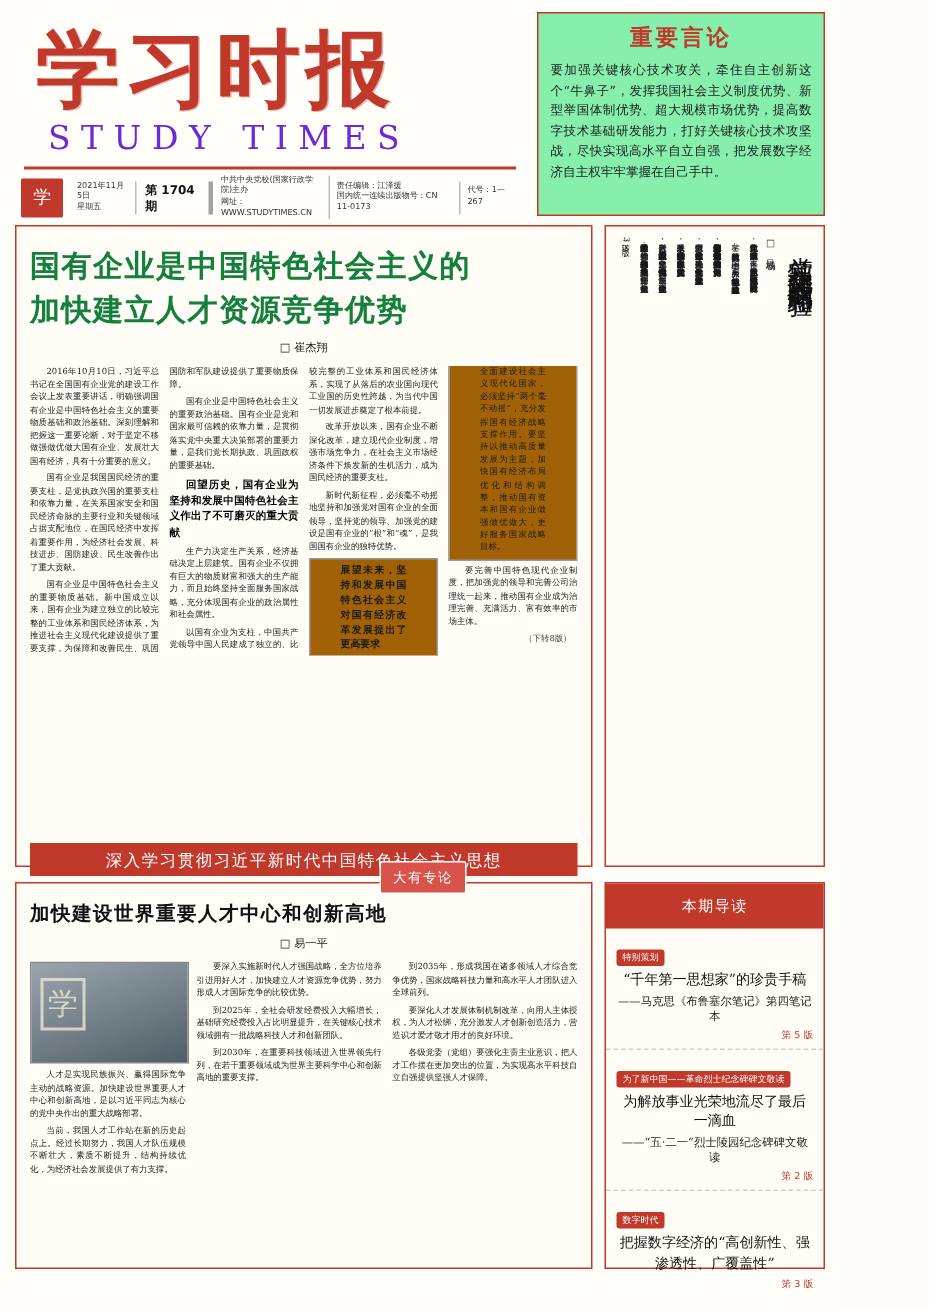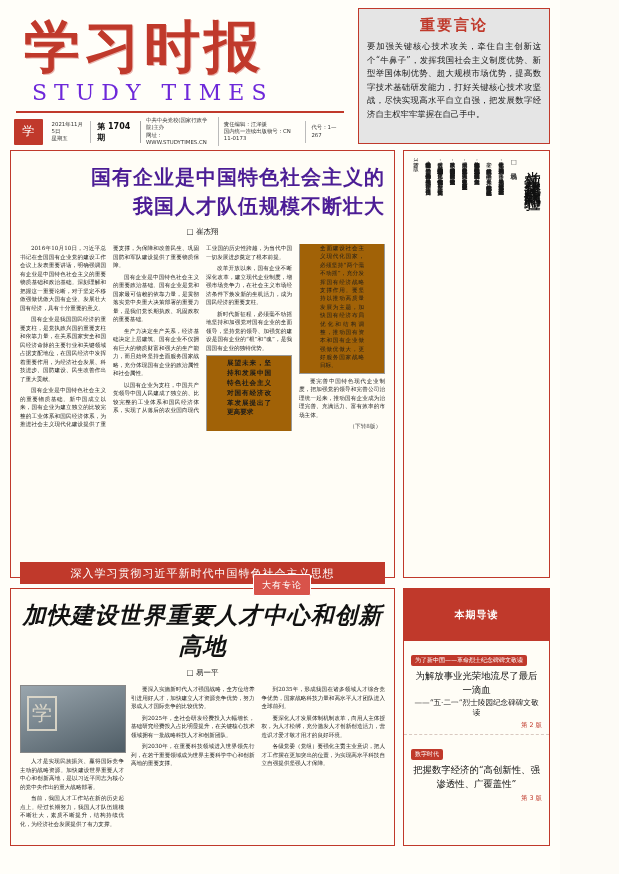--- a/index.html
+++ b/index.html
@@ -37,27 +37,27 @@
   .mast-rule{height:2px;background:#c0392b;margin:6px 6px 0 6px;}
   .mast-meta{display:flex;align-items:center;margin:4px 4px 0 4px;font-size:5.4px;color:#333;}
   .mast-flag{
     width:34px;height:26px;background:#c0392b;color:#fff;
     font-size:12px;display:flex;align-items:center;justify-content:center;
     margin-right:4px;border-radius:1px;
     font-family:"DejaVu Serif","Liberation Serif",serif;
   }
   .meta-col{line-height:1.35;padding:0 5px;border-right:1px solid #bbb;}
   .meta-col:last-child{border-right:none;}
-  .meta-issue{font-size:8px;font-weight:bold;color:#111;padding:0 6px;border-right:1px solid #a3a3a3;}
+  .meta-issue{font-size:8px;font-weight:bold;color:#111;padding:0 6px;border-right:3px solid #a3a3a3;}
 
   
   .mast-right{
     flex:1;margin-left:8px;border:1.6px solid #c0392b;
     padding:5px 8px 6px 8px;box-sizing:border-box;
-    background:#e5e5e5;
+    background:#86efac;
   }
   .mast-right h2{
     margin:2px 0 5px 0;text-align:center;color:#c0392b;
     font-family:"DejaVu Serif","Liberation Serif",serif;
     font-size:15px;letter-spacing:2px;
   }
   .mast-right p{
     margin:0;font-size:8.4px;line-height:1.62;color:#1a1a1a;
     text-align:justify;
     font-family:"DejaVu Serif","Liberation Serif",serif;
@@ -67,23 +67,23 @@
   .body-wrap{display:flex;margin-top:6px;height:712px;}
   .left-zone{width:452px;}
   .right-zone{width:147px;margin-left:8px;}
 
   
   .lead{
     border:1.4px solid #c0392b;padding:8px 9px;box-sizing:border-box;
     height:428px;position:relative;background:#fffdf6;
   }
   .lead h1{
-    margin:4px 0 2px 0;text-align:right;
-    font-family:"DejaVu Serif","Liberation Serif",serif;
-    font-size:20px;line-height:1.45;color:#4c1d95;letter-spacing:1px;
+    margin:4px 0 2px 0;text-align:left;
+    font-family:"DejaVu Serif","Liberation Serif",serif;
+    font-size:20px;line-height:1.45;color:#15803d;letter-spacing:1px;
   }
   .byline{text-align:center;font-size:7.5px;color:#222;margin:6px 0 7px 0;}
   .cols4{column-count:4;column-gap:7px;font-size:5.6px;line-height:1.52;
          text-align:justify;color:#1b1b1b;height:316px;overflow:hidden;
          font-family:"DejaVu Serif","Liberation Serif",serif;}
   .cols4 p{margin:0 0 3px 0;text-indent:11px;}
   .subhead{
     font-weight:bold;font-size:7px;text-indent:0;margin:4px 0 3px 0;color:#000;
     font-family:"DejaVu Serif","Liberation Serif",serif;
   }
@@ -106,23 +106,23 @@
     border:1px solid #fff;
     text-align:right;
   }
 
   
   .art2{
     margin-top:10px;border:1.4px solid #c0392b;padding:8px 9px;
     box-sizing:border-box;height:258px;background:#fffdf6;
   }
   .art2 h1{
-    margin:3px 0 2px 0;text-align:center;
-    font-family:"DejaVu Serif","Liberation Serif",serif;
-    font-size:23px;color:#111;letter-spacing:1px;font-style:italic;
+    margin:3px 0 2px 0;
+    font-family:"DejaVu Serif","Liberation Serif",serif;
+    font-size:13px;color:#111;letter-spacing:1px;
   }
   .art2-cols{display:flex;gap:7px;height:196px;overflow:hidden;margin-top:5px;}
   .photo{
     width:104px;height:66px;background:linear-gradient(160deg,#9aa6ae,#4f5d66);
     position:relative;flex:none;border:1px solid #888;
   }
   .photo .pstamp{
     position:absolute;left:6px;top:10px;color:#e7e0cf;font-size:20px;
     font-family:"DejaVu Serif","Liberation Serif",serif;
     border:2px solid #e7e0cf;padding:2px 3px;opacity:.85;
@@ -151,23 +151,22 @@
   .vcols p{margin:0 0 0 3px;}
   .vauthor{writing-mode:vertical-rl;font-size:6.4px;color:#333;margin-left:3px;}
 
   
   .index{
     margin-top:10px;border:1.4px solid #c0392b;height:258px;box-sizing:border-box;
     background:#fffdf6;padding:0 0 4px 0;
   }
   .index-hd{
     background:#c0392b;color:#fff;text-align:center;font-size:10px;
-    padding:19px 0;letter-spacing:1px;
-    font-family:"DejaVu Serif","Liberation Serif",serif;
-    font-weight:bold;
+    padding:8px 0;letter-spacing:1px;
+    font-family:"DejaVu Serif","Liberation Serif",serif;
   }
   .idx-item{padding:6px 7px 4px 7px;border-bottom:1px dashed #d9c9c0;}
   .idx-item:last-child{border-bottom:none;}
   .idx-tag{
     display:inline-block;background:#c0392b;color:#fff;font-size:6px;
     padding:1px 4px;border-radius:2px;margin-bottom:3px;
   }
   .idx-title{
     font-family:"DejaVu Serif","Liberation Serif",serif;
     font-size:9.4px;line-height:1.45;color:#111;text-align:center;
@@ -212,29 +211,30 @@
     </div>
   </div>
 
   <div class="body-wrap">
 
     <div class="left-zone">
 
       <div class="lead">
         <h1>
           <span>国有企业是中国特色社会主义的</span><br>
-          <span>我国人才队伍规模不断壮大</span>
+          <span>加快建立人才资源竞争优势</span>
         </h1>
         <div class="byline">□ 崔杰翔</div>
 
         <div class="cols4">
           <p>2016年10月10日，习近平总书记在全国国有企业党的建设工作会议上发表重要讲话，明确强调国有企业是中国特色社会主义的重要物质基础和政治基础。深刻理解和把握这一重要论断，对于坚定不移做强做优做大国有企业、发展壮大国有经济，具有十分重要的意义。</p>
           <p>国有企业是我国国民经济的重要支柱，是党执政兴国的重要支柱和依靠力量，在关系国家安全和国民经济命脉的主要行业和关键领域占据支配地位，在国民经济中发挥着重要作用，为经济社会发展、科技进步、国防建设、民生改善作出了重大贡献。</p>
           <p>国有企业是中国特色社会主义的重要物质基础。新中国成立以来，国有企业为建立独立的比较完整的工业体系和国民经济体系，为推进社会主义现代化建设提供了重要支撑，为保障和改善民生、巩固国防和军队建设提供了重要物质保障。</p>
           <p>国有企业是中国特色社会主义的重要政治基础。国有企业是党和国家最可信赖的依靠力量，是贯彻落实党中央重大决策部署的重要力量，是我们党长期执政、巩固政权的重要基础。</p>
+          <p class="subhead">回望历史，国有企业为坚持和发展中国特色社会主义作出了不可磨灭的重大贡献</p>
           <p>生产力决定生产关系，经济基础决定上层建筑。国有企业不仅拥有巨大的物质财富和强大的生产能力，而且始终坚持全面服务国家战略，充分体现国有企业的政治属性和社会属性。</p>
           <p>以国有企业为支柱，中国共产党领导中国人民建成了独立的、比较完整的工业体系和国民经济体系，实现了从落后的农业国向现代工业国的历史性跨越，为当代中国一切发展进步奠定了根本前提。</p>
           <p>改革开放以来，国有企业不断深化改革，建立现代企业制度，增强市场竞争力，在社会主义市场经济条件下焕发新的生机活力，成为国民经济的重要支柱。</p>
           <p>新时代新征程，必须毫不动摇地坚持和加强党对国有企业的全面领导，坚持党的领导、加强党的建设是国有企业的“根”和“魂”，是我国国有企业的独特优势。</p>
           <div class="inset-box">
             <div class="inset-title">展望未来，坚持和发展中国特色社会主义对国有经济改革发展提出了更高要求</div>
             <div>全面建设社会主义现代化国家，必须坚持“两个毫不动摇”，充分发挥国有经济战略支撑作用。要坚持以推动高质量发展为主题，加快国有经济布局优化和结构调整，推动国有资本和国有企业做强做优做大，更好服务国家战略目标。</div>
           </div>
           <p>要完善中国特色现代企业制度，把加强党的领导和完善公司治理统一起来，推动国有企业成为治理完善、充满活力、富有效率的市场主体。</p>
           <p class="cont">（下转8版）</p>
@@ -286,20 +286,26 @@
           <p>改革开放以来，党坚持物质文明与精神文明协调发展，不断解放和发展文化生产力，推动社会主义文化大发展大繁荣。</p>
           <p>进入新时代，以习近平同志为核心的党中央把文化建设提升到新的历史高度，坚定文化自信，推动中华优秀传统文化创造性转化、创新性发展，建设社会主义文化强国。</p>
           <p>百年文化建设的基本经验是：坚持党的领导，坚持以人民为中心的创作导向，坚持马克思主义指导地位，坚持守正创新，坚持文化自信自强。</p>
           <p>（下转3版）</p>
         </div>
       </div>
 
       <div class="index">
         <div class="index-hd">本期导读</div>
 
+        <div class="idx-item">
+          <div class="idx-tag">特别策划</div>
+          <div class="idx-title">“千年第一思想家”的珍贵手稿</div>
+          <div class="idx-sub">——马克思《布鲁塞尔笔记》第四笔记本</div>
+          <div class="idx-page">第 5 版</div>
+        </div>
 
         <div class="idx-item">
           <div class="idx-tag">为了新中国——革命烈士纪念碑碑文敬读</div>
           <div class="idx-title">为解放事业光荣地流尽了最后一滴血</div>
           <div class="idx-sub">——“五·二一”烈士陵园纪念碑碑文敬读</div>
           <div class="idx-page">第 2 版</div>
         </div>
 
         <div class="idx-item">
           <div class="idx-tag">数字时代</div>

